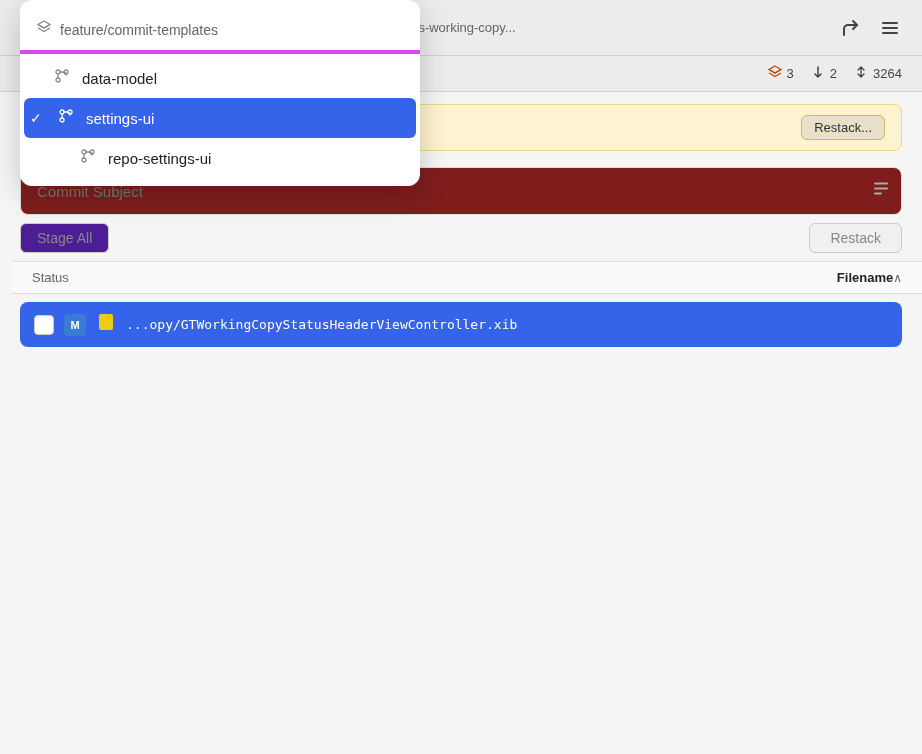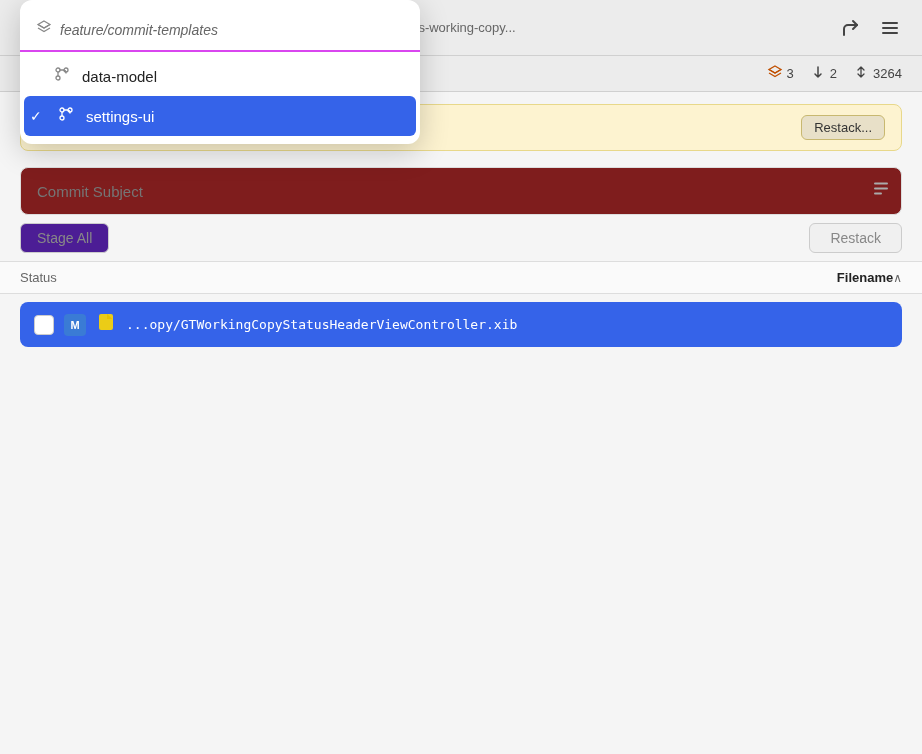--- a/index.html
+++ b/index.html
@@ -180,20 +180,21 @@
 
     
     .file-list-header {
       display: flex;
       align-items: center;
       padding: 8px 20px;
       border-top: 1px solid #ddd;
       border-bottom: 1px solid #ddd;
       background: #fafafa;
       margin-top: 8px;
+      margin-left: 12px;
     }
 
     .col-status {
       font-size: 13px;
       color: #666;
       width: 100px;
     }
 
     .col-filename {
       font-size: 13px;
@@ -269,23 +270,22 @@
       padding: 8px 0;
     }
 
     .dropdown-header {
       display: flex;
       align-items: center;
       gap: 8px;
       padding: 12px 16px 10px 16px;
       color: #666;
       font-size: 14px;
-      border-bottom: 2px solid #d946ef;
+      border-bottom: 4px solid #d946ef;
       margin-bottom: 4px;
-      font-style: italic;
     }
 
     .dropdown-header-icon {
       color: #888;
       font-size: 16px;
     }
 
     .dropdown-item {
       display: flex;
       align-items: center;
@@ -458,15 +458,28 @@
           <circle cx="4" cy="4" r="2" stroke="white" stroke-width="1.3"></circle>
           <circle cx="4" cy="12" r="2" stroke="white" stroke-width="1.3"></circle>
           <circle cx="12" cy="4" r="2" stroke="white" stroke-width="1.3"></circle>
           <path d="M4 6V10" stroke="white" stroke-width="1.3"></path>
           <path d="M6 4H9C9 4 12 4 12 7" stroke="white" stroke-width="1.3" stroke-linecap="round"></path>
         </svg>
       </span>
       <span>settings-ui</span>
     </div>
 
+    <div class="dropdown-item sub-item">
+      <span class="checkmark"> </span>
+      <span class="branch-icon">
+        <svg width="16" height="16" viewBox="0 0 16 16" fill="none">
+          <circle cx="4" cy="4" r="2" stroke="#888" stroke-width="1.3"></circle>
+          <circle cx="4" cy="12" r="2" stroke="#888" stroke-width="1.3"></circle>
+          <circle cx="12" cy="4" r="2" stroke="#888" stroke-width="1.3"></circle>
+          <path d="M4 6V10" stroke="#888" stroke-width="1.3"></path>
+          <path d="M6 4H9C9 4 12 4 12 7" stroke="#888" stroke-width="1.3" stroke-linecap="round"></path>
+        </svg>
+      </span>
+      <span>repo-settings-ui</span>
+    </div>
   </div>
 
 </div>
 
 </body></html>

